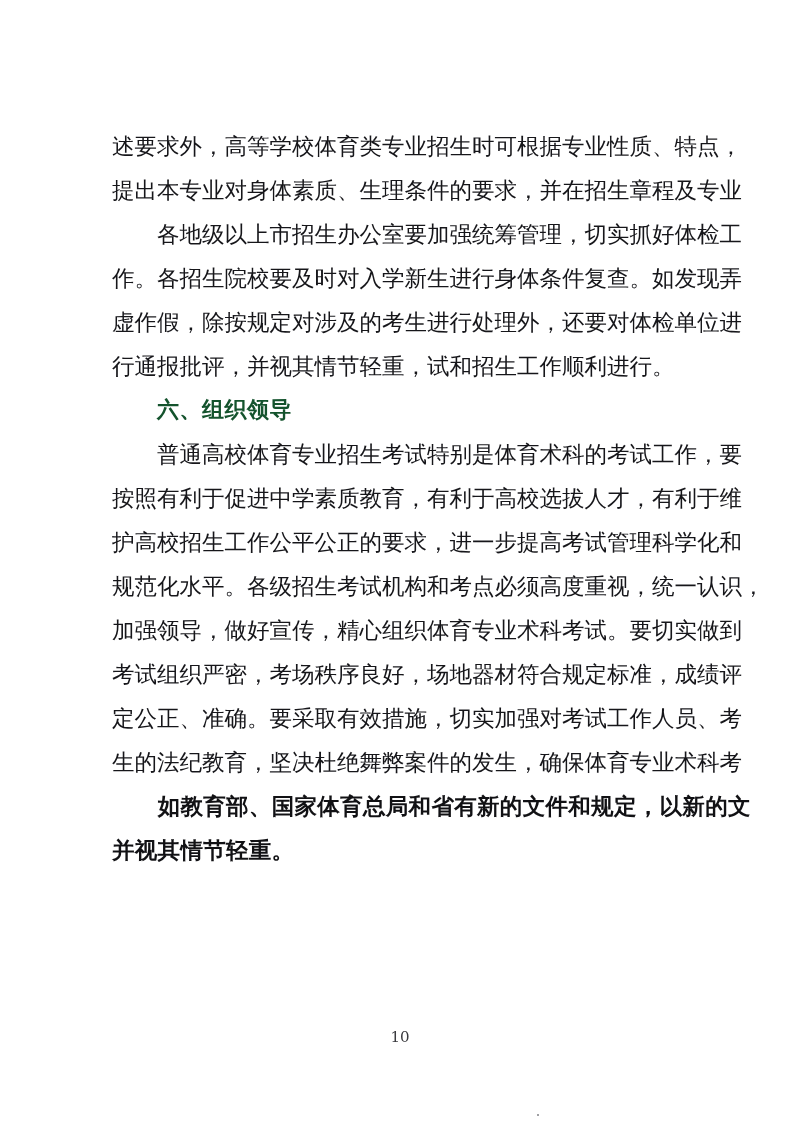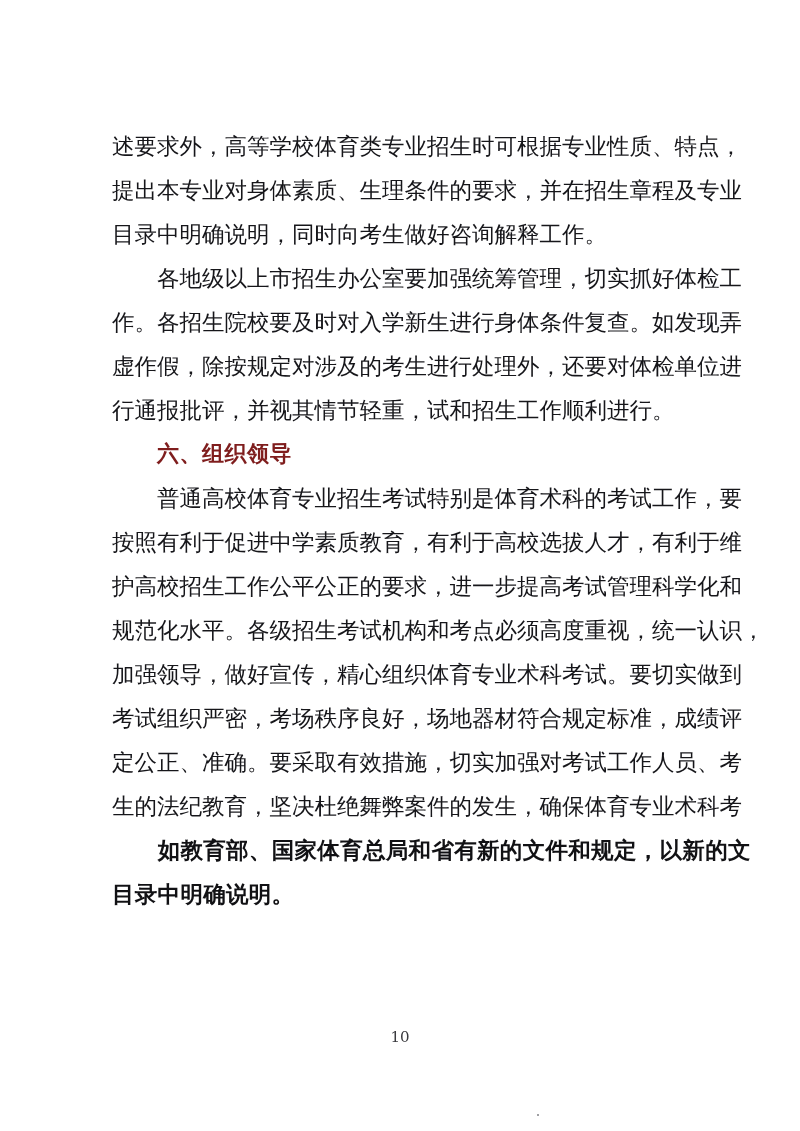--- a/index.html
+++ b/index.html
@@ -63,21 +63,21 @@
     content: "\3000\3000";
   }
 
   
   .heading {
     height: 44px;
     line-height: 44px;
     font-family: "DejaVu Sans", "Liberation Sans", sans-serif;
     font-size: 22px;
     font-weight: 700;
-    color: #7f1d1d;
+    color: #14532d;
     letter-spacing: 0.5px;
   }
 
   
   .line.strong {
     font-weight: 700;
     color: #111114;
     letter-spacing: 0.3px;
   }
 
@@ -108,21 +108,20 @@
 </head>
 <body>
 
 <div class="page">
 
   <div class="textblock">
 
     <div class="para">
       <div class="line"><span>述</span><span>要</span><span>求</span><span>外</span><span>，</span><span>高</span><span>等</span><span>学</span><span>校</span><span>体</span><span>育</span><span>类</span><span>专</span><span>业</span><span>招</span><span>生</span><span>时</span><span>可</span><span>根</span><span>据</span><span>专</span><span>业</span><span>性</span><span>质</span><span>、</span><span>特</span><span>点</span><span>，</span></div>
       <div class="line"><span>提</span><span>出</span><span>本</span><span>专</span><span>业</span><span>对</span><span>身</span><span>体</span><span>素</span><span>质</span><span>、</span><span>生</span><span>理</span><span>条</span><span>件</span><span>的</span><span>要</span><span>求</span><span>，</span><span>并</span><span>在</span><span>招</span><span>生</span><span>章</span><span>程</span><span>及</span><span>专</span><span>业</span></div>
-      <div class="line ragged"><span>目录中明确说明，同时向考生做好咨询解释工作。</span></div>
     </div>
 
     <div class="para">
       <div class="line"><span>　</span><span>　</span><span>各</span><span>地</span><span>级</span><span>以</span><span>上</span><span>市</span><span>招</span><span>生</span><span>办</span><span>公</span><span>室</span><span>要</span><span>加</span><span>强</span><span>统</span><span>筹</span><span>管</span><span>理</span><span>，</span><span>切</span><span>实</span><span>抓</span><span>好</span><span>体</span><span>检</span><span>工</span></div>
       <div class="line"><span>作</span><span>。</span><span>各</span><span>招</span><span>生</span><span>院</span><span>校</span><span>要</span><span>及</span><span>时</span><span>对</span><span>入</span><span>学</span><span>新</span><span>生</span><span>进</span><span>行</span><span>身</span><span>体</span><span>条</span><span>件</span><span>复</span><span>查</span><span>。</span><span>如</span><span>发</span><span>现</span><span>弄</span></div>
       <div class="line"><span>虚</span><span>作</span><span>假</span><span>，</span><span>除</span><span>按</span><span>规</span><span>定</span><span>对</span><span>涉</span><span>及</span><span>的</span><span>考</span><span>生</span><span>进</span><span>行</span><span>处</span><span>理</span><span>外</span><span>，</span><span>还</span><span>要</span><span>对</span><span>体</span><span>检</span><span>单</span><span>位</span><span>进</span></div>
       <div class="line ragged"><span>行通报批评，并视其情节轻重，试和招生工作顺利进行。</span></div>
     </div>
 
     <div class="heading indent2"><span>六、组织领导</span></div>
@@ -133,21 +132,21 @@
       <div class="line"><span>护</span><span>高</span><span>校</span><span>招</span><span>生</span><span>工</span><span>作</span><span>公</span><span>平</span><span>公</span><span>正</span><span>的</span><span>要</span><span>求</span><span>，</span><span>进</span><span>一</span><span>步</span><span>提</span><span>高</span><span>考</span><span>试</span><span>管</span><span>理</span><span>科</span><span>学</span><span>化</span><span>和</span></div>
       <div class="line"><span>规</span><span>范</span><span>化</span><span>水</span><span>平</span><span>。</span><span>各</span><span>级</span><span>招</span><span>生</span><span>考</span><span>试</span><span>机</span><span>构</span><span>和</span><span>考</span><span>点</span><span>必</span><span>须</span><span>高</span><span>度</span><span>重</span><span>视</span><span>，</span><span>统</span><span>一</span><span>认</span><span>识</span><span>，</span></div>
       <div class="line"><span>加</span><span>强</span><span>领</span><span>导</span><span>，</span><span>做</span><span>好</span><span>宣</span><span>传</span><span>，</span><span>精</span><span>心</span><span>组</span><span>织</span><span>体</span><span>育</span><span>专</span><span>业</span><span>术</span><span>科</span><span>考</span><span>试</span><span>。</span><span>要</span><span>切</span><span>实</span><span>做</span><span>到</span></div>
       <div class="line"><span>考</span><span>试</span><span>组</span><span>织</span><span>严</span><span>密</span><span>，</span><span>考</span><span>场</span><span>秩</span><span>序</span><span>良</span><span>好</span><span>，</span><span>场</span><span>地</span><span>器</span><span>材</span><span>符</span><span>合</span><span>规</span><span>定</span><span>标</span><span>准</span><span>，</span><span>成</span><span>绩</span><span>评</span></div>
       <div class="line"><span>定</span><span>公</span><span>正</span><span>、</span><span>准</span><span>确</span><span>。</span><span>要</span><span>采</span><span>取</span><span>有</span><span>效</span><span>措</span><span>施</span><span>，</span><span>切</span><span>实</span><span>加</span><span>强</span><span>对</span><span>考</span><span>试</span><span>工</span><span>作</span><span>人</span><span>员</span><span>、</span><span>考</span></div>
       <div class="line"><span>生</span><span>的</span><span>法</span><span>纪</span><span>教</span><span>育</span><span>，</span><span>坚</span><span>决</span><span>杜</span><span>绝</span><span>舞</span><span>弊</span><span>案</span><span>件</span><span>的</span><span>发</span><span>生</span><span>，</span><span>确</span><span>保</span><span>体</span><span>育</span><span>专</span><span>业</span><span>术</span><span>科</span><span>考</span></div>
     </div>
 
     <div class="para">
       <div class="line strong"><span>　</span><span>　</span><span>如</span><span>教</span><span>育</span><span>部</span><span>、</span><span>国</span><span>家</span><span>体</span><span>育</span><span>总</span><span>局</span><span>和</span><span>省</span><span>有</span><span>新</span><span>的</span><span>文</span><span>件</span><span>和</span><span>规</span><span>定</span><span>，</span><span>以</span><span>新</span><span>的</span><span>文</span></div>
-      <div class="line strong ragged"><span>目录中明确说明。</span></div>
+      <div class="line strong ragged"><span>并视其情节轻重。</span></div>
     </div>
 
   </div>
 
   <div class="folio"><span>10</span></div>
 
   <div class="speck"></div>
 
 </div>
 

